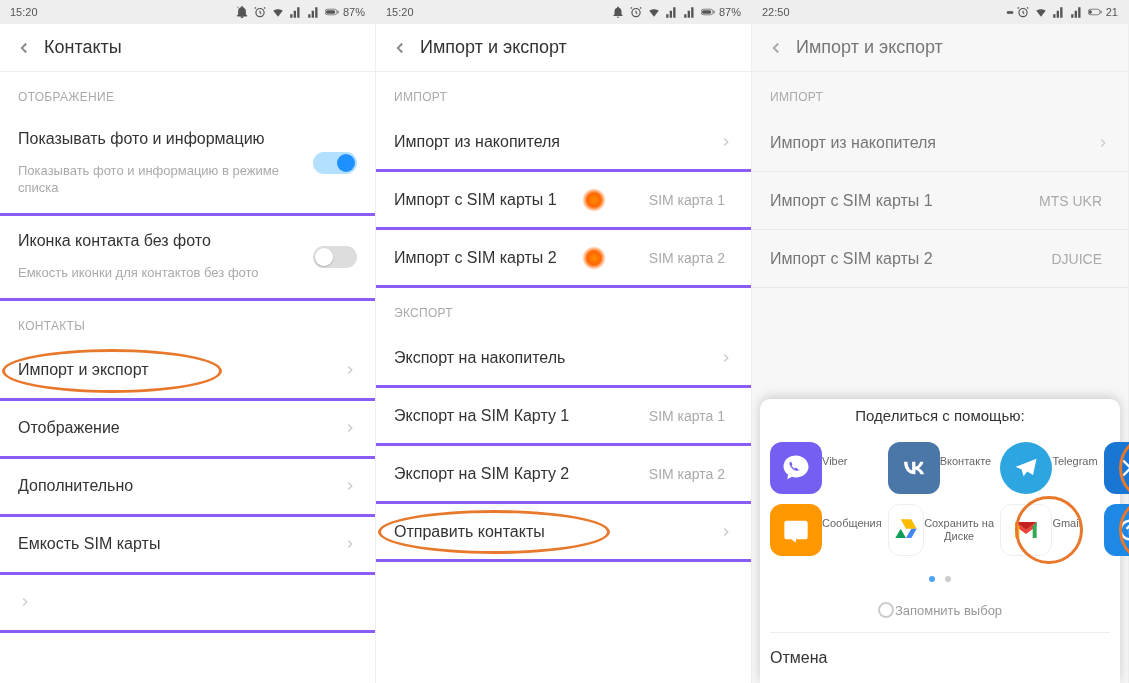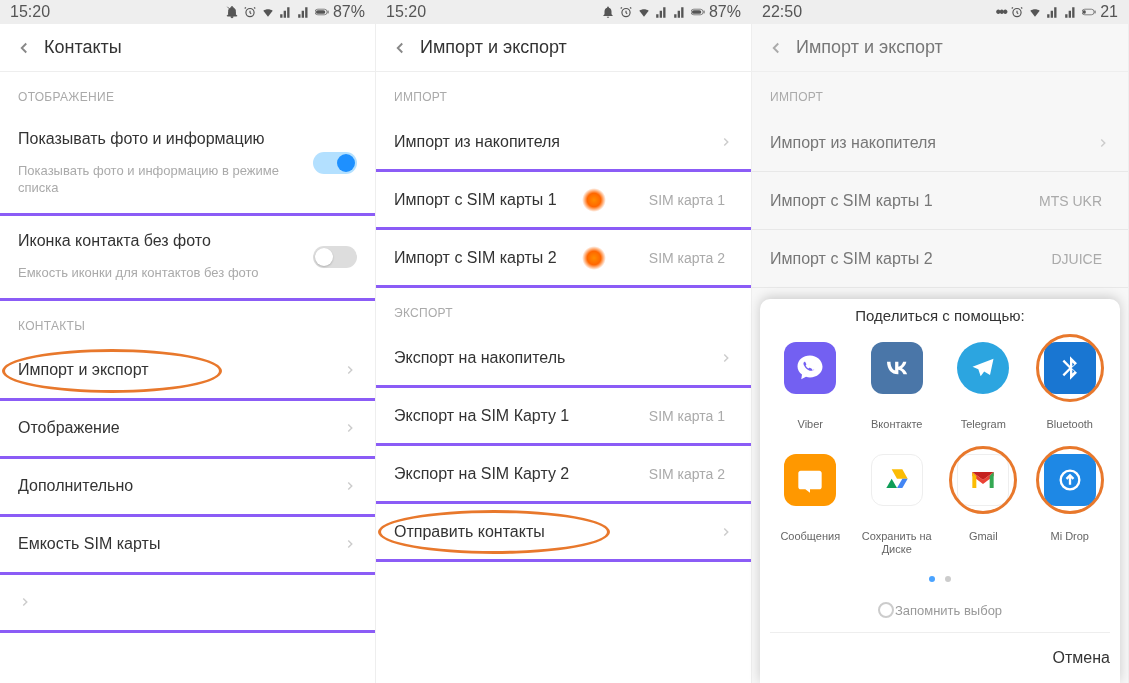--- a/index.html
+++ b/index.html
@@ -1,21 +1,21 @@
 <!DOCTYPE html>
 <html><head>
 <meta charset="utf-8">
 <style>
 * { margin: 0; padding: 0; box-sizing: border-box; font-family: -apple-system, Helvetica, Arial, sans-serif; }
 body { background: #fff; display: flex; width: 1129px; height: 683px; overflow: hidden; }
 .screen { position: relative; background: #fff; border-right: 1px solid #eee; display: flex; flex-direction: column; }
 .screen1 { width: 376px; }
 .screen2 { width: 376px; }
 .screen3 { width: 377px; background: #f7f7f7; }
-.status-bar { height: 24px; background: #eee; display: flex; align-items: center; justify-content: space-between; padding: 0 10px; font-size: 16px; color: #555; }
+.status-bar { height: 24px; background: #eee; display: flex; align-items: center; justify-content: space-between; padding: 0 10px; font-size: 11px; color: #555; }
 .status-right { display: flex; align-items: center; gap: 4px; }
 .status-right svg, .status-right .ic { width: 14px; height: 14px; }
 .header { height: 48px; display: flex; align-items: center; padding: 0 10px; border-bottom: 1px solid #eee; background: #fff; }
 .screen3 .header { background: #f7f7f7; }
 .back-btn { width: 28px; height: 28px; display: flex; align-items: center; justify-content: center; margin-right: 6px; }
 .header-title { font-size: 18px; font-weight: 500; color: #333; }
 .section-header { font-size: 12px; color: #aaa; padding: 18px 18px 10px; letter-spacing: 0.3px; }
 .list-item { display: flex; align-items: center; padding: 16px 18px; background: #fff; border-bottom: 3px solid #8b5cf6; position: relative; min-height: 58px; }
 .screen3 .list-item { background: transparent; border-bottom: 1px solid #e8e8e8; }
 .item-main { flex: 1; }
@@ -27,31 +27,31 @@
 .toggle.on { background: #b3e0ff; }
 .toggle.off { background: #ddd; }
 .toggle .knob { width: 18px; height: 18px; border-radius: 50%; position: absolute; top: 2px; }
 .toggle.on .knob { background: #1e90ff; right: 2px; }
 .toggle.off .knob { background: #fff; left: 2px; box-shadow: 0 1px 2px rgba(0,0,0,0.2); }
 .highlight-ellipse { position: absolute; border: 3px solid #e8782c; border-radius: 50%; pointer-events: none; }
 .orange-dot { width: 24px; height: 24px; background: radial-gradient(circle, #ff8c00 0%, #ff6600 40%, rgba(255,102,0,0) 70%); border-radius: 50%; position: absolute; }
 .share-sheet { position: absolute; bottom: 0; left: 8px; right: 8px; background: #fff; border-radius: 10px 10px 0 0; box-shadow: 0 -2px 12px rgba(0,0,0,0.18); padding: 8px 10px 0; }
 .share-title { text-align: center; font-size: 15px; font-weight: 500; color: #333; margin-bottom: 18px; }
 .share-grid { display: grid; grid-template-columns: repeat(4, 1fr); gap: 10px 6px; }
-.share-item { display: flex; flex-direction: column; align-items: center; gap: 24px; position: relative; }
+.share-item { display: flex; align-items: center; gap: 0; position: relative; }
 .share-icon { width: 52px; height: 52px; border-radius: 12px; display: flex; align-items: center; justify-content: center; }
 .share-label { font-size: 11px; color: #666; text-align: center; line-height: 1.15; min-height: 26px; }
 .dots-row { text-align: center; margin: 12px 0 8px; }
 .dots-row .dot { display: inline-block; width: 6px; height: 6px; border-radius: 50%; margin: 0 3px; }
 .dot.active { background: #4aa3ff; }
 .dot.inactive { background: #ccc; }
 .remember-row { display: flex; align-items: center; justify-content: center; gap: 1px; padding: 8px 0 14px; text-align: center; }
 .radio-circle { width: 16px; height: 16px; border: 2px solid #ccc; border-radius: 50%; }
 .remember-label { font-size: 13px; color: #999; }
-.cancel-row { border-top: 1px solid #eee; text-align: right; padding: 16px 0; font-size: 16px; color: #333; }
+.cancel-row { border-top: 1px solid #eee; text-align: left; padding: 16px 0; font-size: 16px; color: #333; }
 .ring { position: absolute; width: 68px; height: 68px; border: 3px solid #e8782c; border-radius: 50%; pointer-events: none; }
 </style>
 </head>
 <body>
 
 <div class="screen screen1">
   <div class="status-bar">
     <span>15:20</span>
     <div class="status-right">
       <svg viewBox="0 0 24 24" fill="#555">

